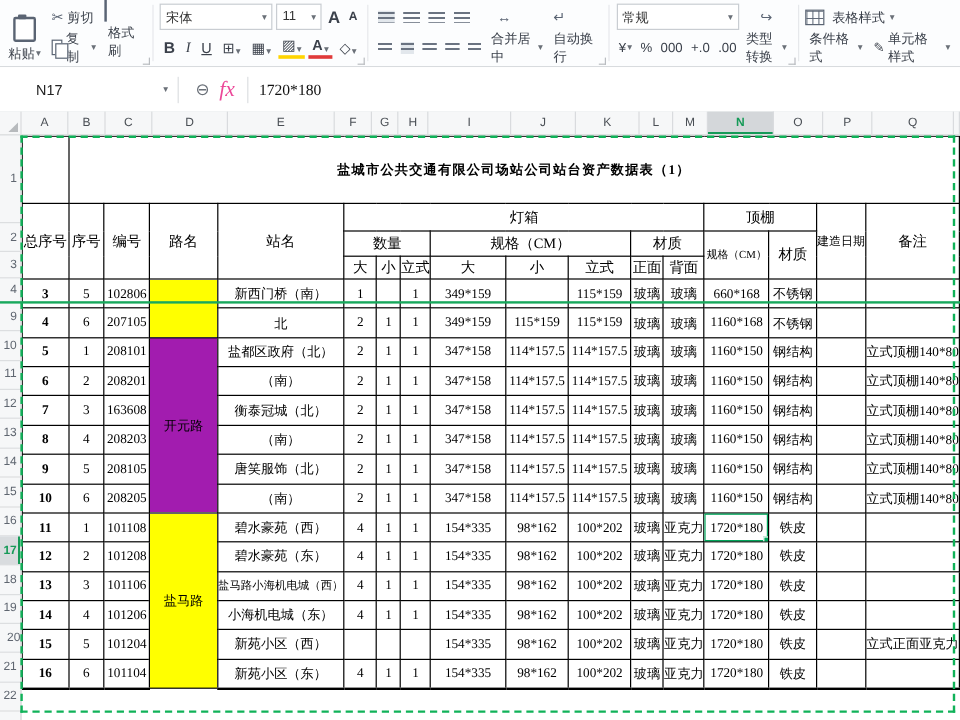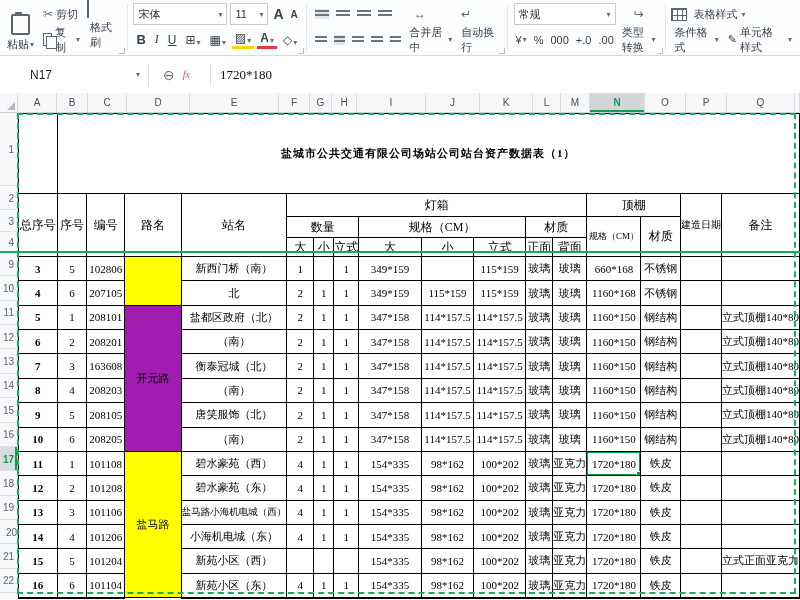--- a/index.html
+++ b/index.html
@@ -46,21 +46,21 @@
           background-image:linear-gradient(#5a6473 1px,transparent 1px),linear-gradient(90deg,#5a6473 1px,transparent 1px);
           background-size:5px 6px;}
 
   
   #fbar{position:absolute;left:0;top:56px;width:800px;height:37px;background:#fff;
         border-bottom:1px solid #d8dbde;display:flex;align-items:center;}
   #namebox{width:118px;height:100%;display:flex;align-items:center;padding-left:30px;font-size:12px;color:#222;position:relative;}
   #namebox .dd{position:absolute;right:8px;}
   .fsep{width:1px;height:22px;background:#dcdfe2;}
   .zic{font-size:14px;color:#6a7078;margin:0 8px 0 14px;}
-  .fxic{font-family:"Liberation Serif",serif;font-style:italic;font-size:10px;color:#ec4899;margin-right:20px;}
+  .fxic{font-family:"Liberation Serif",serif;font-style:italic;font-size:18px;color:#ec4899;margin-right:10px;}
   #finput{flex:1;height:100%;display:flex;align-items:center;padding-left:9px;
           font-family:"Liberation Serif","DejaVu Serif",serif;font-size:13px;color:#111;}
 
   
   #chead{position:absolute;left:0;top:93px;width:800px;height:20px;background:#f6f7f8;
          border-bottom:1px solid #cfd2d5;display:flex;z-index:4;box-sizing:border-box;}
   #corner{width:18px;border-right:1px solid #d9dbde;position:relative;box-sizing:border-box;}
   #corner:after{content:"";position:absolute;right:2px;bottom:2px;border-style:solid;border-width:0 0 8px 8px;
                 border-color:transparent transparent #b7babd transparent;}
   .colhead{border-right:1px solid #d9dbde;display:flex;align-items:center;justify-content:center;
@@ -370,21 +370,21 @@
           <col style="width: 54px;">
           <col style="width: 53px;">
           <col style="width: 28px;">
           <col style="width: 29px;">
           <col style="width: 55px;">
           <col style="width: 41px;">
           <col style="width: 41px;">
           <col style="width: 68px;">
         </colgroup>
       <tbody id="hrows">
-        <tr class="t-row" style="height:80px;">
+        <tr class="t-row" style="height:56px;">
           <td class="tA"></td>
           <td colspan="16" class="title">盐城市公共交通有限公司场站公司站台资产数据表（1）</td>
         </tr>
         <tr class="hr2" style="height:23px;">
           <td rowspan="3" class="hd le">总序号</td>
           <td rowspan="3" class="hd">序号</td>
           <td rowspan="3" class="hd">编号</td>
           <td rowspan="3" class="hd">路名</td>
           <td rowspan="3" class="hd">站名</td>
           <td colspan="8" class="hd">灯箱</td>

